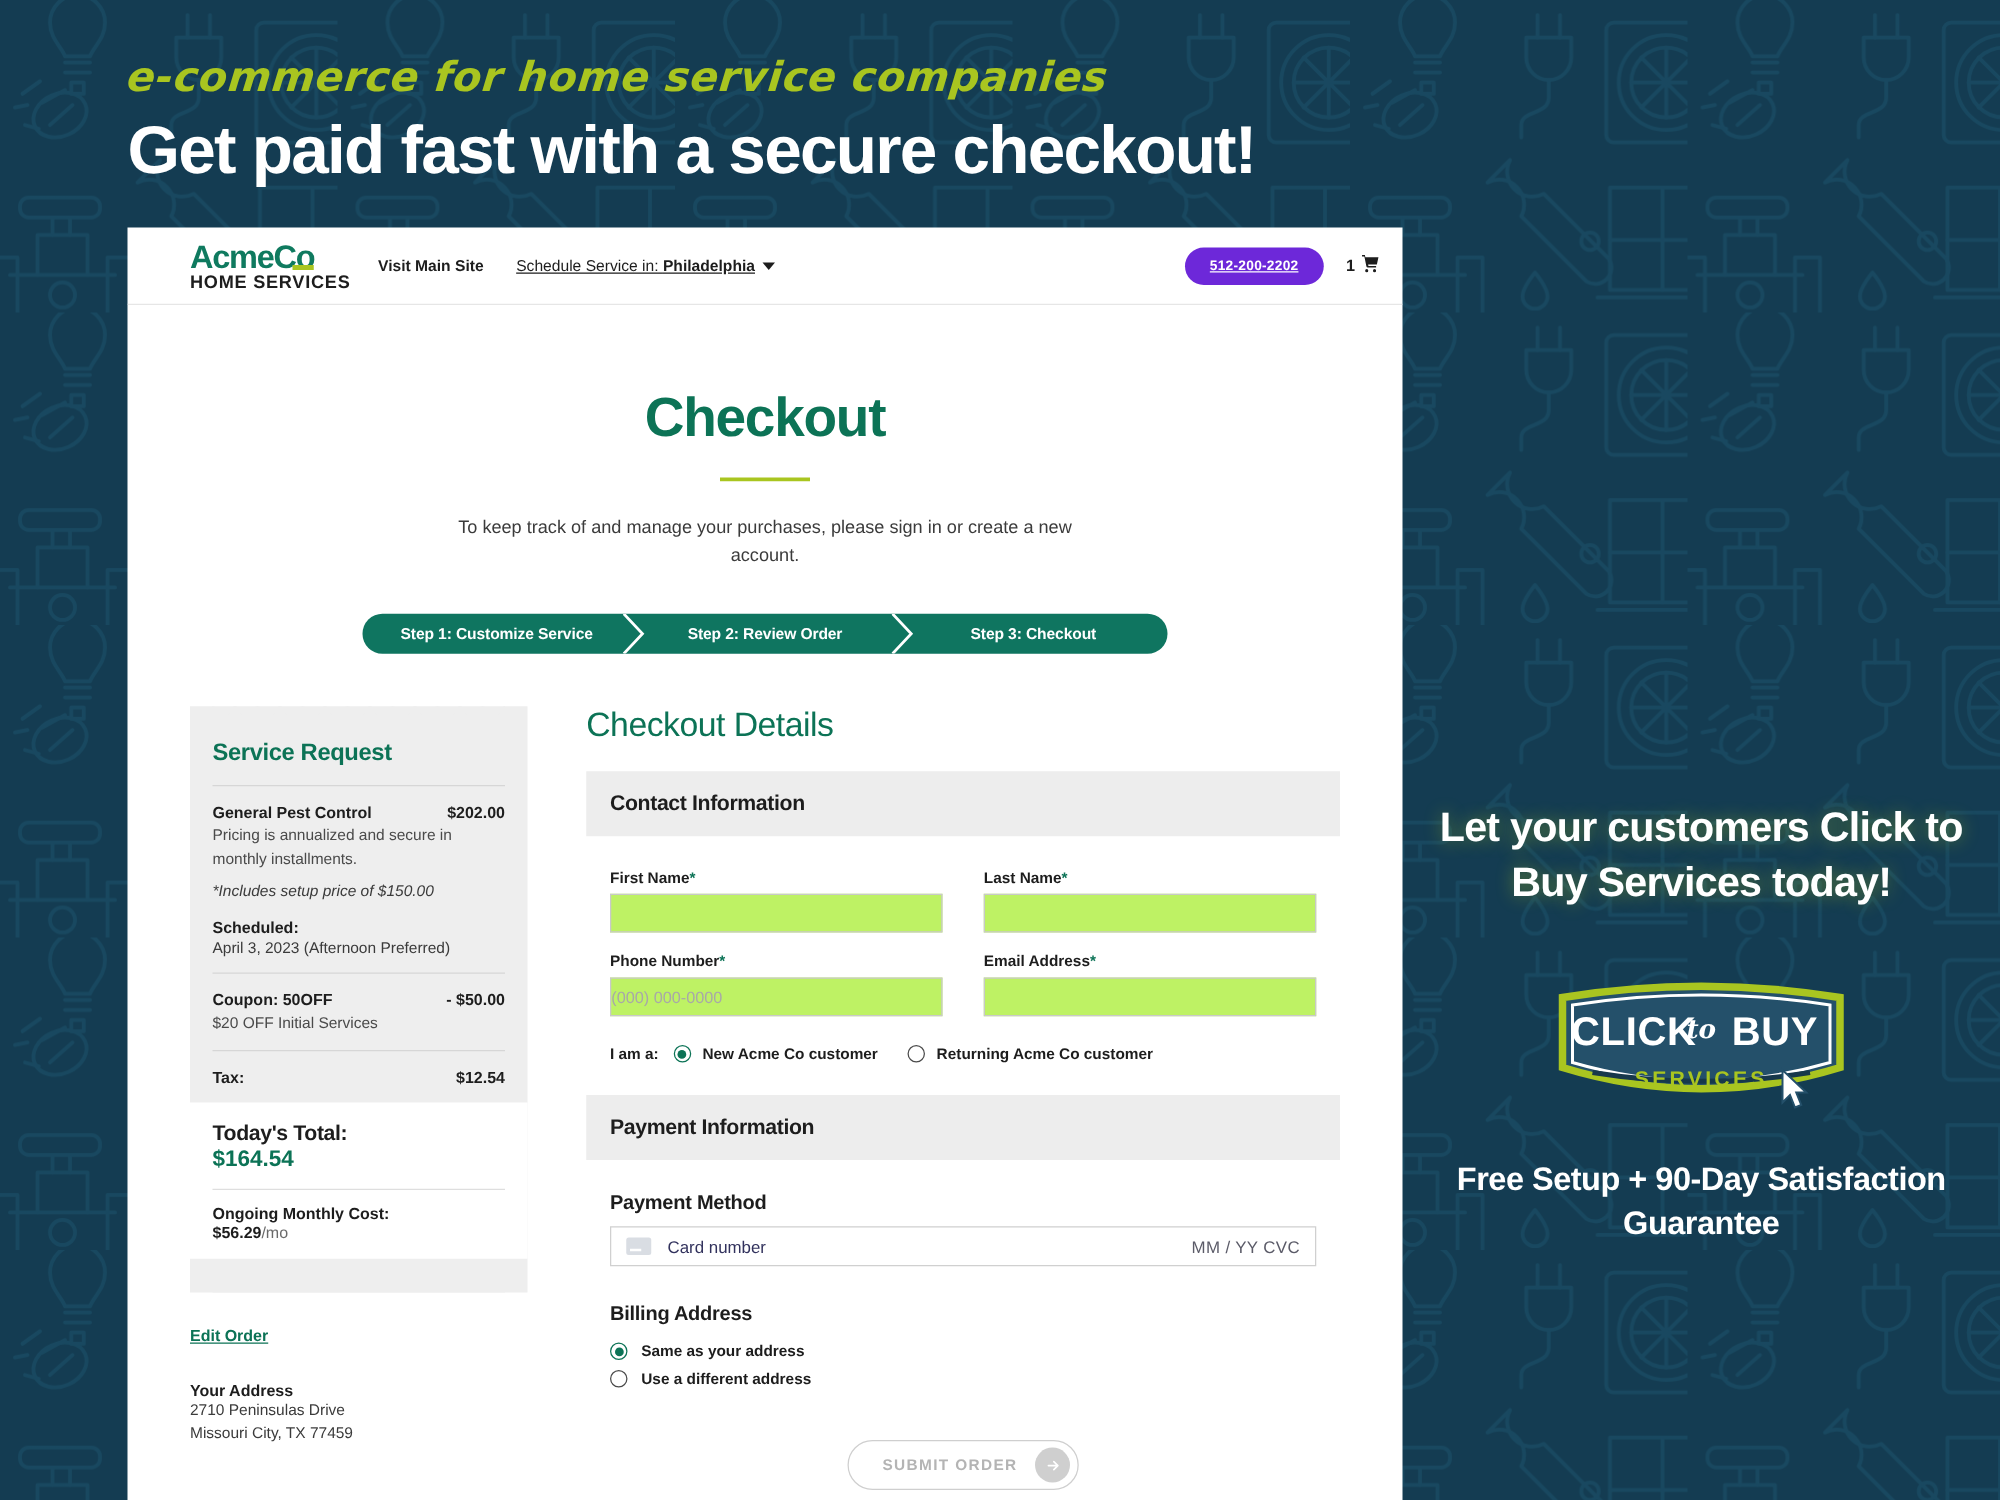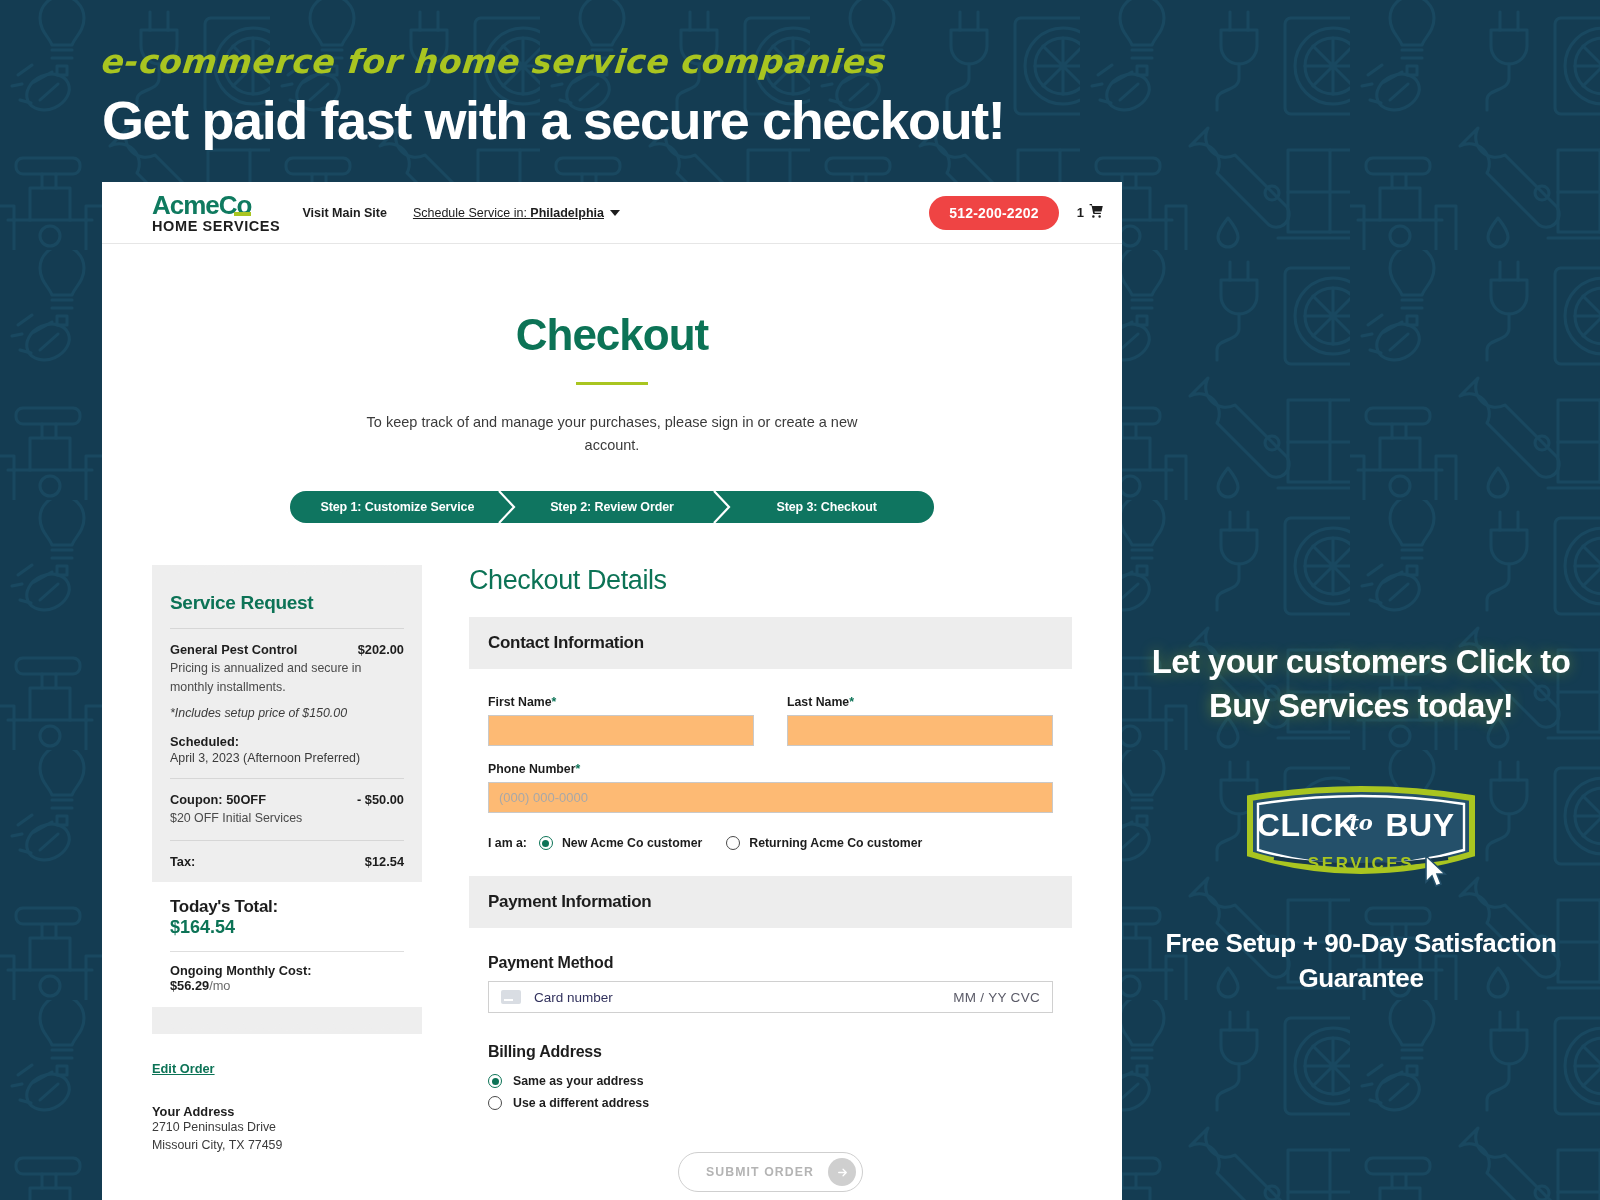--- a/index.html
+++ b/index.html
@@ -110,29 +110,30 @@
     display: inline-block;
     margin-left: 6px;
     width: 0; height: 0;
     border-left: 5px solid transparent;
     border-right: 5px solid transparent;
     border-top: 6px solid #1d1d1d;
     vertical-align: middle;
   }
   .spacer { flex: 1; }
   .phone-btn {
-    background: #ef4444;
+    background: #6d28d9;
     color: #ffffff;
-    font-size: 14px;
+    font-size: 11px;
     font-weight: 800;
     border-radius: 20px;
     padding: 9px 20px;
     letter-spacing: 0.2px;
     border: none;
     cursor: pointer;
+    text-decoration: underline;
   }
   .cart {
     margin-left: 18px;
     display: flex;
     align-items: center;
     gap: 5px;
     font-size: 13px;
     font-weight: 700;
     color: #1d1d1d;
     cursor: pointer;
@@ -299,25 +300,25 @@
     font-size: 12.3px;
     font-weight: 700;
     color: #1d1d1d;
     margin-bottom: 6px;
   }
   .flabel .req { color: #0c7356; }
   .finput {
     width: 100%;
     height: 31px;
     border: 1px solid #c9c9c9;
-    background: #fdba74;
+    background: #bef264;
     font-family: "Liberation Sans", sans-serif;
     font-size: 13px;
     color: #1d1d1d;
-    padding: 0 10px;
+    padding: 0 0;
   }
   .finput::placeholder { color: #a8a8a8; }
 
   .iam {
     display: flex;
     align-items: center;
     gap: 12px;
     padding: 7px 19px 0;
     font-size: 12.3px;
     font-weight: 700;
@@ -634,20 +635,24 @@
           <div class="fcell">
             <label class="flabel"><span>Last Name</span><span class="req">*</span></label>
             <input class="finput" type="text" placeholder="" style="">
           </div>
         </div>
 
         <div class="frow">
           <div class="fcell">
             <label class="flabel"><span>Phone Number</span><span class="req">*</span></label>
             <input class="finput" type="text" placeholder="(000) 000-0000" style="">
+          </div>
+          <div class="fcell">
+            <label class="flabel"><span>Email Address</span><span class="req">*</span></label>
+            <input class="finput" type="text" placeholder="" style="">
           </div>
         </div>
       </div>
 
       <div class="iam">
         <span>I am a:</span>
         <span class="radio-opt">
           <span class="radio on"></span>
           <span class="radio-lbl">New Acme Co customer</span>
         </span>

